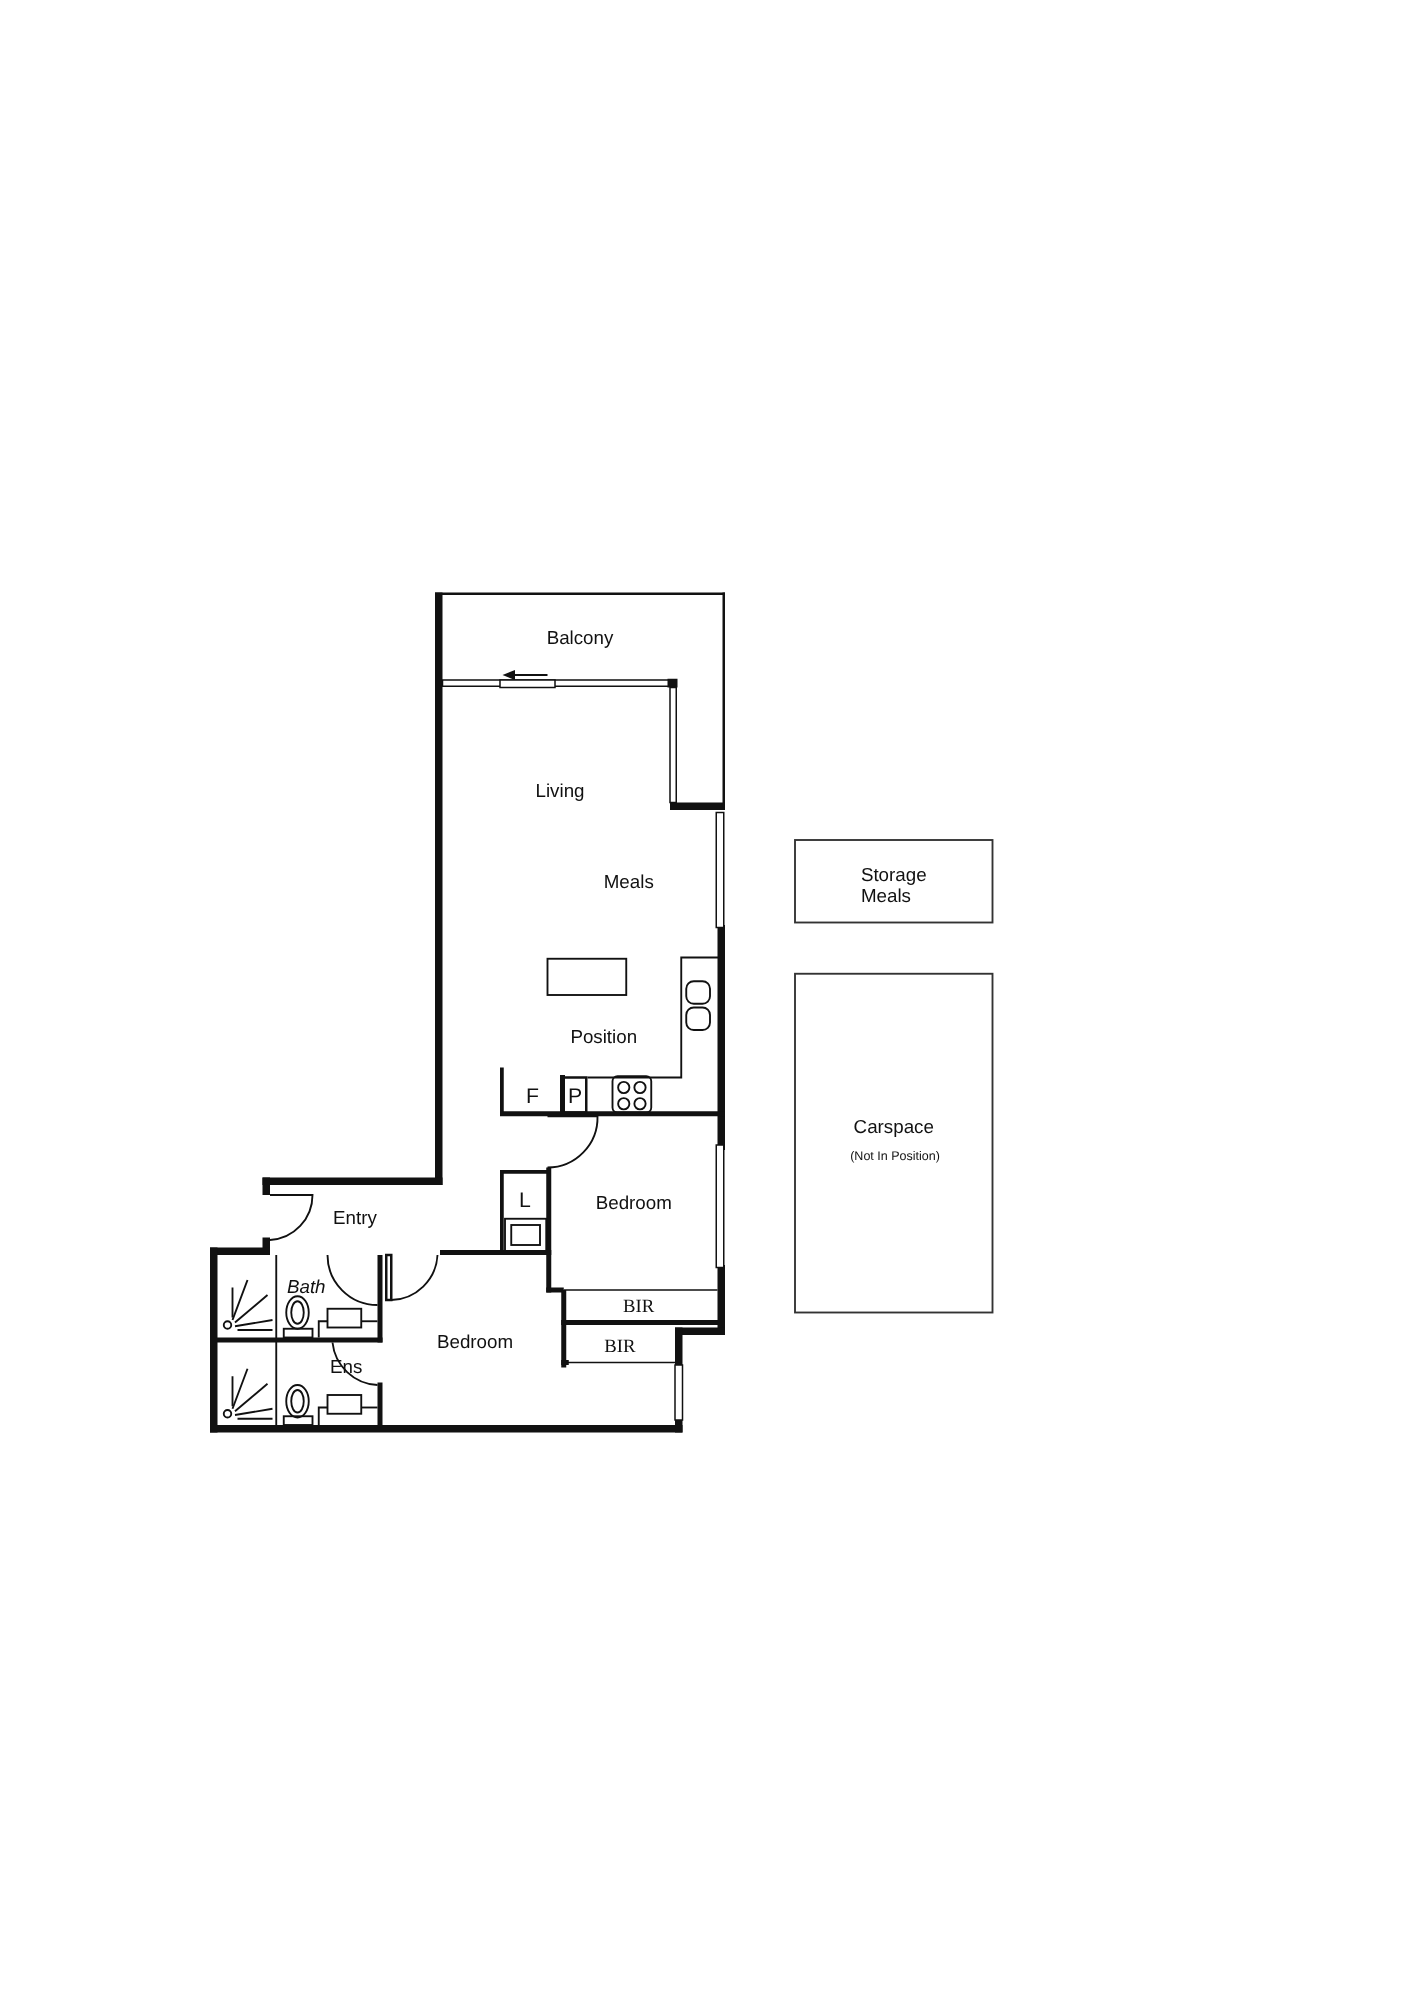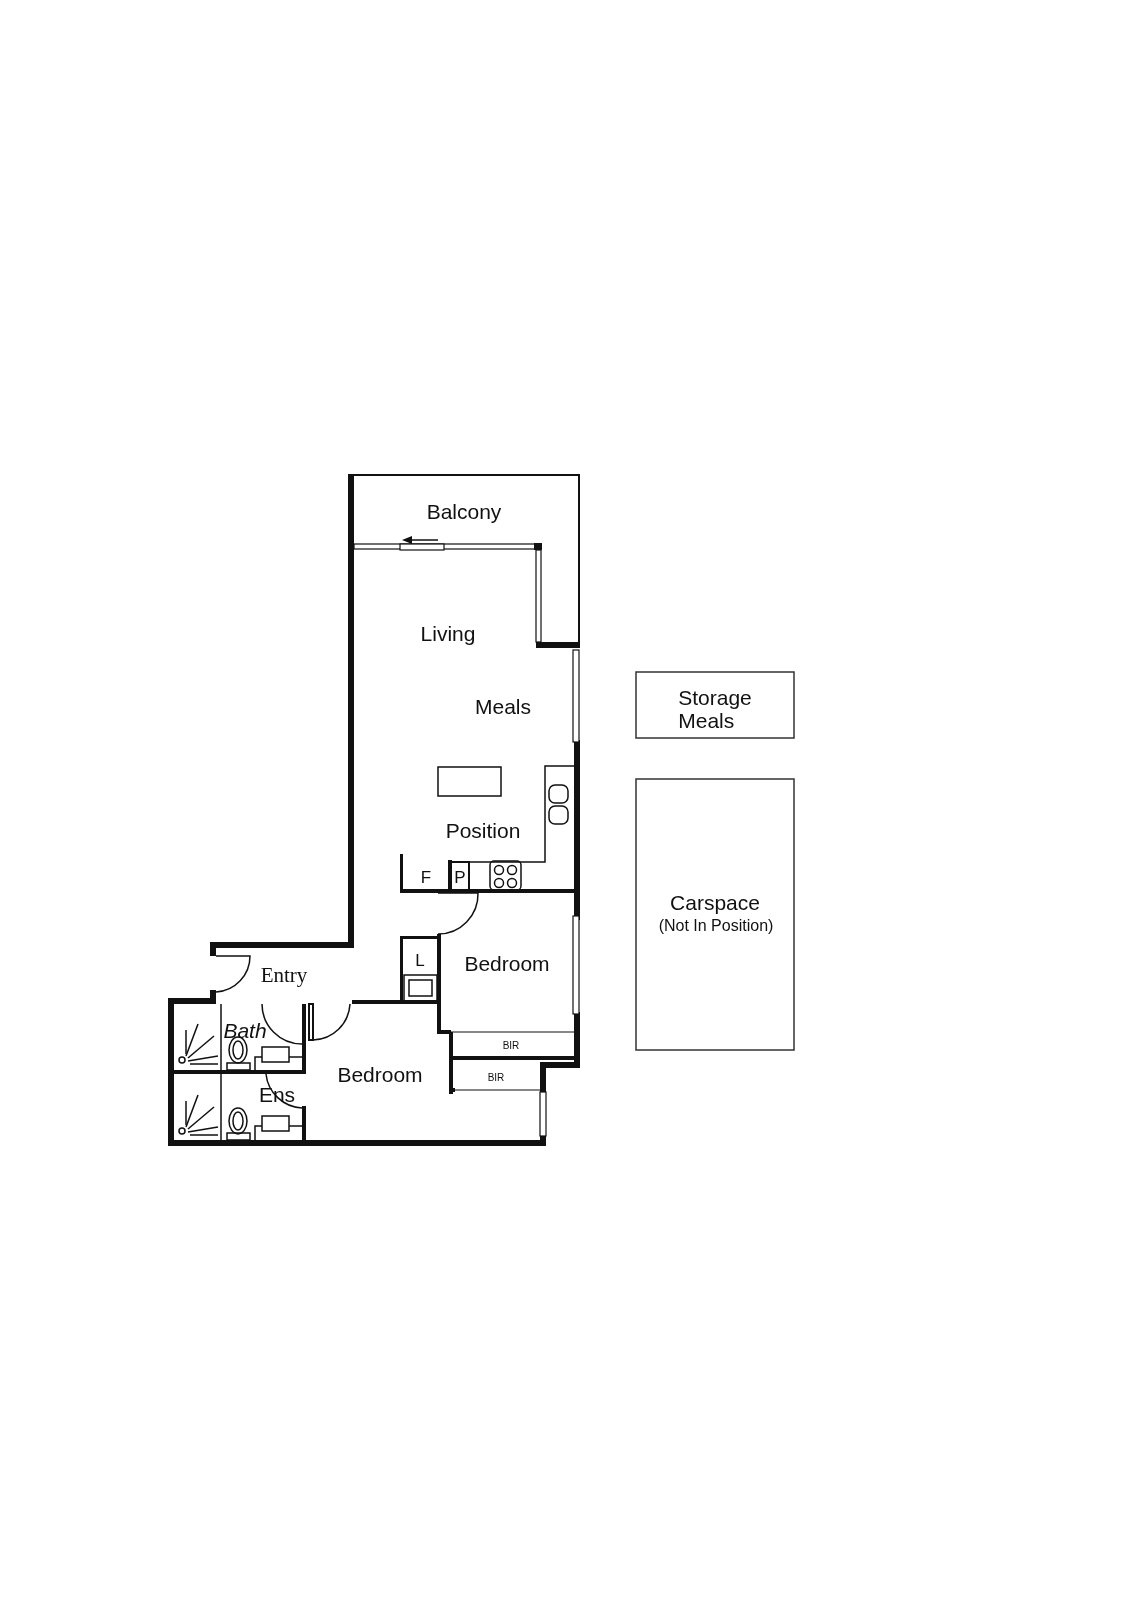--- a/index.html
+++ b/index.html
@@ -3,25 +3,25 @@
   <meta charset="utf-8">
   <style>
     html, body { margin: 0; padding: 0; background: #ffffff; }
     body { width: 1131px; height: 1600px; position: relative; overflow: hidden;
            font-family: "Liberation Sans", sans-serif; color: #111; }
     svg { position: absolute; left: 0; top: 0; }
     .wall { fill: #111; }
     .thin { stroke: #111; stroke-width: 2; fill: none; }
     .thin1 { stroke: #111; stroke-width: 1.5; fill: none; }
     .win { fill: #fff; stroke: #111; stroke-width: 1.2; }
-    .lbl { position: absolute; font-size: 21px; line-height: 1; white-space: nowrap;
+    .lbl { position: absolute; font-size: 15px; line-height: 1; white-space: nowrap;
            transform: translate(-50%, -50%); color: #111; }
     .lbl.sm { font-size: 17px; }
-    .lbl.xs { font-size: 10px; }
-    .lbl.tiny { font-size: 16px; }
+    .lbl.xs { font-size: 15px; font-family: Liberation Serif, serif; }
+    .lbl.tiny { font-size: 10px; }
     .lbl.two { text-align: left; line-height: 1.1; }
   </style>
 </head>
 <body>
 
 <svg width="1131" height="1600" viewBox="0 0 1131 1600">
 
   <g>
 
     <rect class="wall" x="348" y="474" width="6" height="474"></rect>
@@ -165,21 +165,21 @@
 </svg>
 
 <div class="lbl" style="left:464px; top:511px;">Balcony</div>
 <div class="lbl" style="left:448px; top:633px;text-align:right;">Living</div>
 <div class="lbl" style="left:503px; top:706px;">Meals</div>
 <div class="lbl" style="left:483px; top:830px;">Position</div>
 <div class="lbl sm" style="left:426px; top:877px;">F</div>
 <div class="lbl sm" style="left:460px; top:877px;">P</div>
 <div class="lbl" style="left:507px; top:963px;">Bedroom</div>
 <div class="lbl sm" style="left:420px; top:960px;">L</div>
-<div class="lbl" style="left:284px; top:975px;font-family:Liberation Serif, serif;">Entry</div>
+<div class="lbl" style="left:284px; top:975px;">Entry</div>
 <div class="lbl" style="left:245px; top:1030px;font-style:italic;">Bath</div>
 <div class="lbl" style="left:245px; top:1094px;margin-left:32px;">Ens</div>
 <div class="lbl" style="left:380px; top:1074px;">Bedroom</div>
 <div class="lbl xs" style="left:511px; top:1046px;">BIR</div>
 <div class="lbl xs" style="left:496px; top:1078px;">BIR</div>
 
 <div class="lbl two" style="left:715px; top:709px;">
   <div>Storage</div>
   <div>Meals</div>
 </div>

